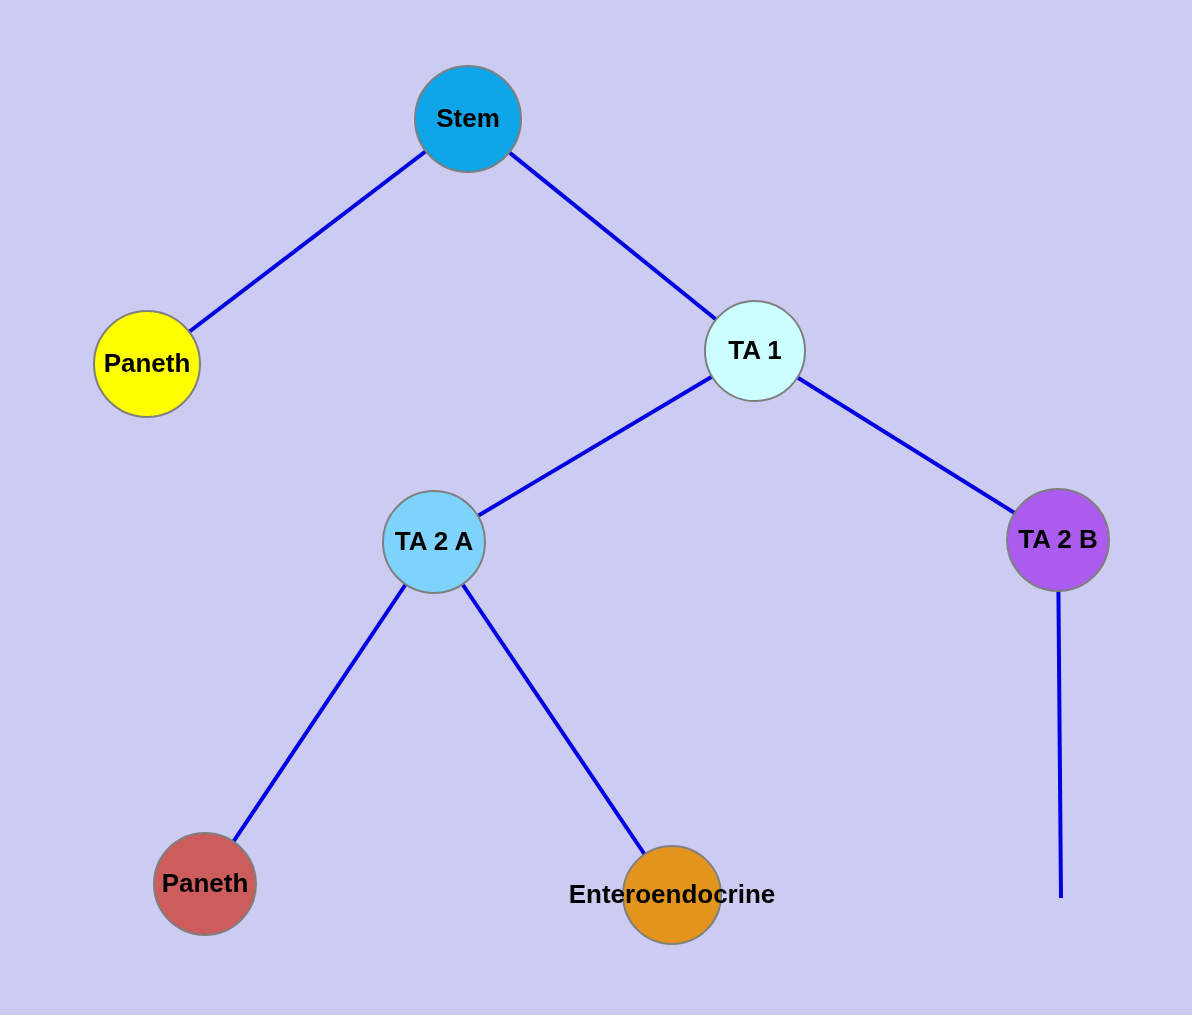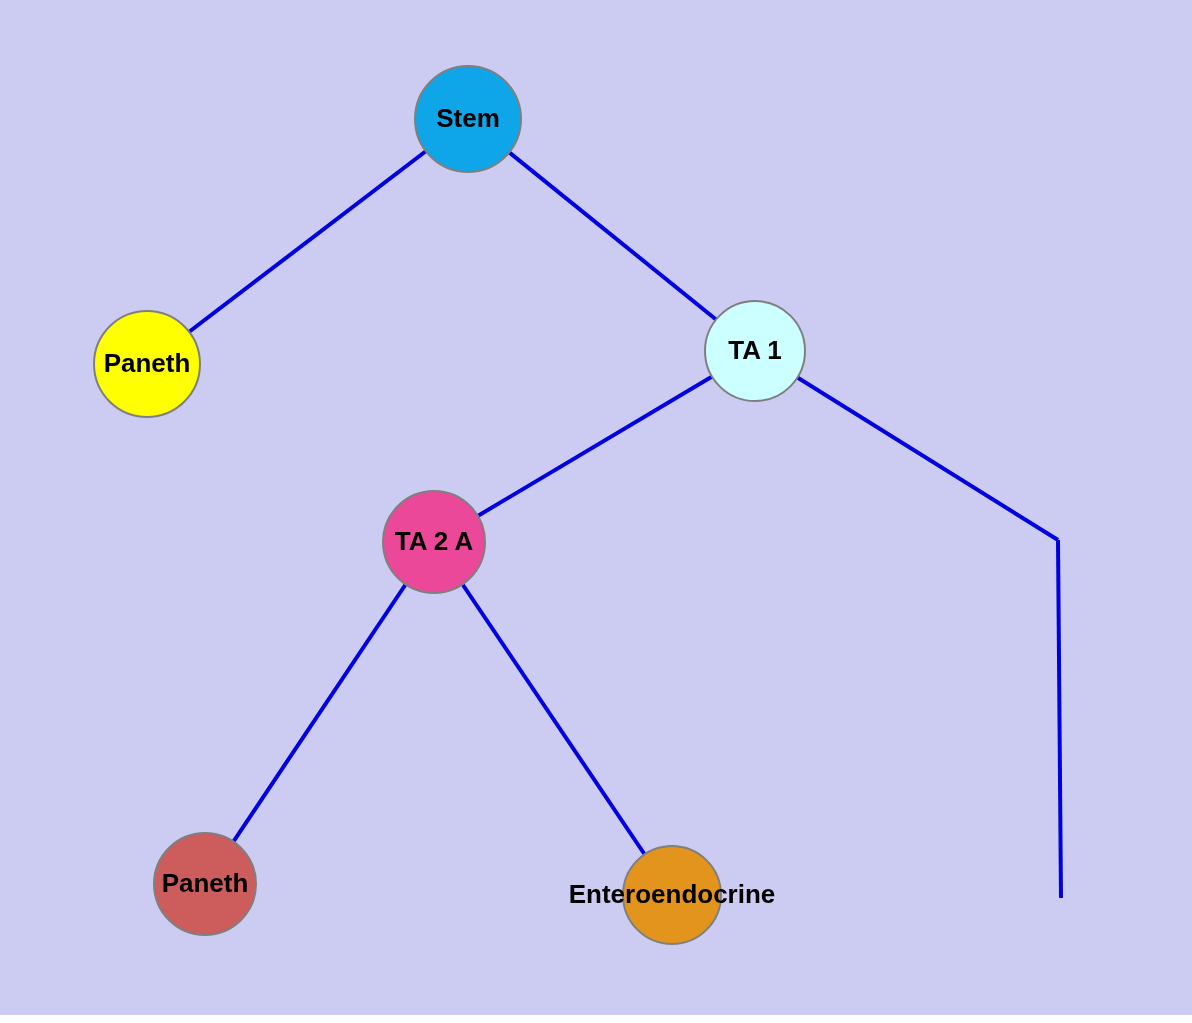--- a/index.html
+++ b/index.html
@@ -68,22 +68,25 @@
 
   <div class="node" style="left: 414px; top: 65px; width: 108px; height: 108px; background: #0ea5e9; border-color: rgb(127, 127, 127);">
         <span class="node-label">Stem</span>
       </div>
       <div class="node" style="left: 93px; top: 310px; width: 108px; height: 108px; background: rgb(255, 255, 0); border-color: rgb(127, 127, 127);">
         <span class="node-label">Paneth</span>
       </div>
       <div class="node" style="left: 704px; top: 300px; width: 102px; height: 102px; background: rgb(204, 255, 255); border-color: rgb(127, 127, 127);">
         <span class="node-label">TA 1</span>
       </div>
-      <div class="node" style="left: 382px; top: 490px; width: 104px; height: 104px; background: #ec4899; border-color: rgb(127, 127, 127);">
+      <div class="node" style="left: 382px; top: 490px; width: 104px; height: 104px; background: #7dd3fc; border-color: rgb(127, 127, 127);">
         <span class="node-label">TA 2 A</span>
+      </div>
+      <div class="node" style="left: 1006px; top: 488px; width: 104px; height: 104px; background: rgb(171, 92, 238); border-color: rgb(127, 127, 127);">
+        <span class="node-label">TA 2 B</span>
       </div>
       <div class="node" style="left: 153px; top: 832px; width: 104px; height: 104px; background: rgb(205, 92, 92); border-color: rgb(127, 127, 127);">
         <span class="node-label">Paneth</span>
       </div>
       <div class="node" style="left: 622px; top: 845px; width: 100px; height: 100px; background: rgb(226, 148, 29); border-color: rgb(127, 127, 127);">
         <span class="node-label">Enteroendocrine</span>
       </div>
     </div>
 </div>
 

